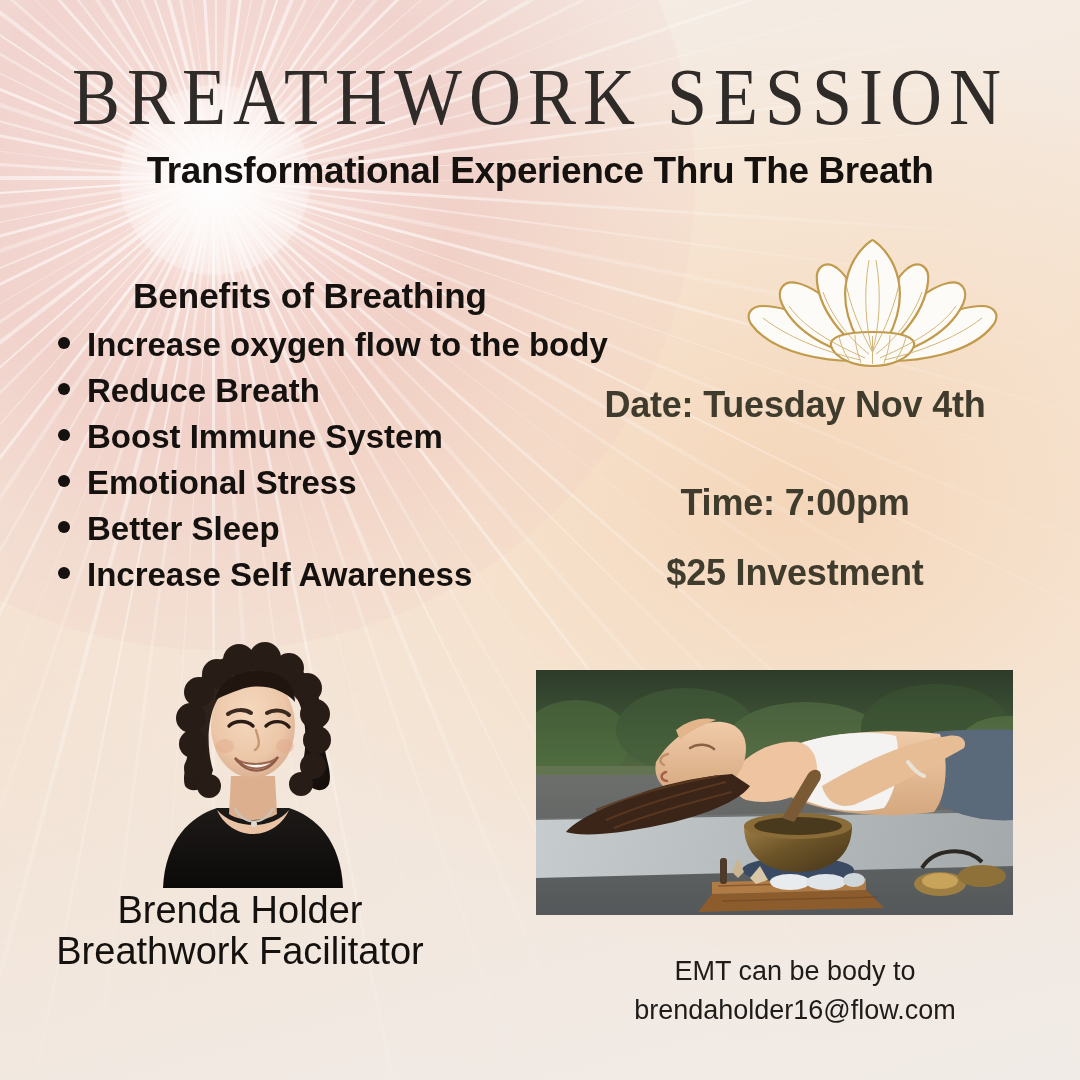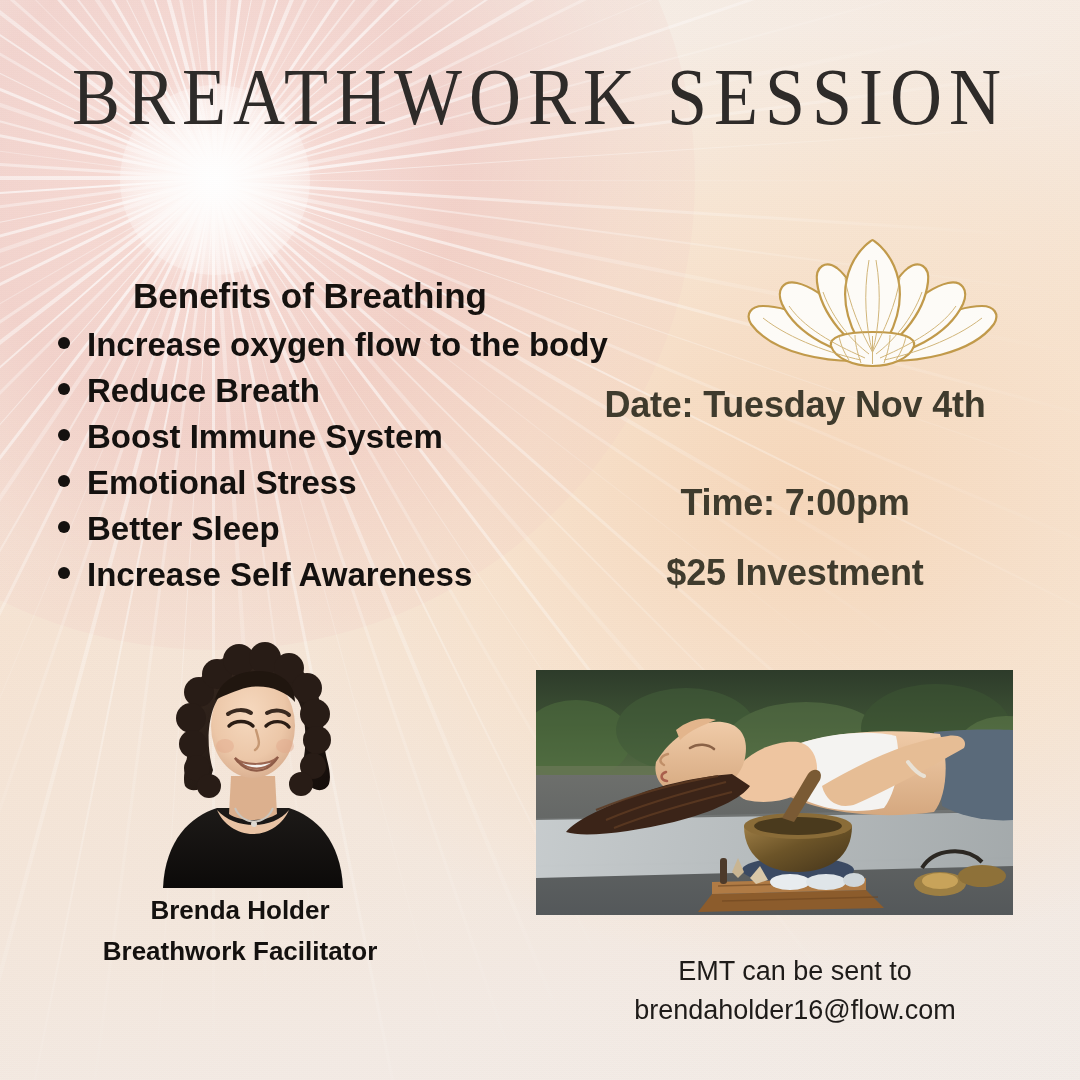--- a/index.html
+++ b/index.html
@@ -174,22 +174,22 @@
     top: 618px;
     width: 218px;
     height: 270px;
   }
   .facilitator {
     position: absolute;
     left: 10px;
     top: 890px;
     width: 460px;
     text-align: center;
-    font-size: 26px;
-    font-weight: 700;
+    font-size: 38px;
+    font-weight: 400;
     color: #14110f;
     line-height: 41px;
   }
 
   
   .photo {
     position: absolute;
     left: 536px;
     top: 670px;
     width: 477px;
@@ -314,20 +314,21 @@
       <div class="ray" style="transform: rotate(348.75deg); width: 841px; height: 3.6px; opacity: 0.51;"></div>
       <div class="ray" style="transform: rotate(352.5deg); width: 878px; height: 2.5px; opacity: 0.89;"></div>
       <div class="ray" style="transform: rotate(356.25deg); width: 915px; height: 1.4px; opacity: 0.73;"></div>
     </div>
   <div class="burst" style="left:215px;top:180px;">
     <div class="burst-core"></div>
   </div>
   <div class="grain"></div>
 
   <div class="title">BREATHWORK SESSION</div>
+  <div class="subtitle">Transformational Experience Thru The Breath</div>
 
   <div class="benefits-head">Benefits of Breathing</div>
   <ul class="benefits-list">
     <li>
         <span class="dot"></span>
         <span>Increase oxygen flow to the body</span>
       </li>
     <li>
         <span class="dot"></span>
         <span>Reduce Breath</span>
@@ -565,17 +566,17 @@
       <rect x="184" y="188" width="7" height="26" rx="3" fill="#4d3a2a"></rect>
 
       <ellipse cx="404" cy="214" rx="26" ry="12" fill="#9d7f43"></ellipse>
       <ellipse cx="404" cy="211" rx="18" ry="8" fill="#c8a35a"></ellipse>
       <ellipse cx="446" cy="206" rx="24" ry="11" fill="#8e7139"></ellipse>
       <path d="M386 198 C 398 178, 430 176, 446 192" stroke="#2b2722" stroke-width="4" fill="none"></path>
     </svg>
   </div>
 
   <div class="contact">
-    <div>EMT can be sent to</div>
+    <div>EMT can be body to</div>
     <div>brendaholder16@flow.com</div>
   </div>
 
 </div>
 
 </body></html>

